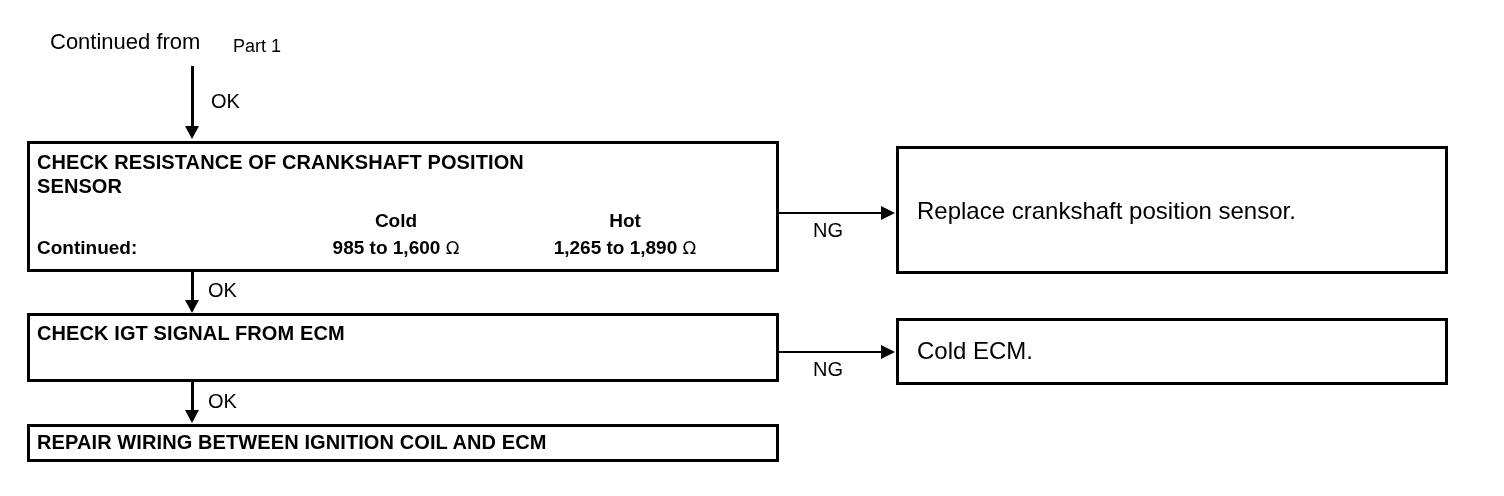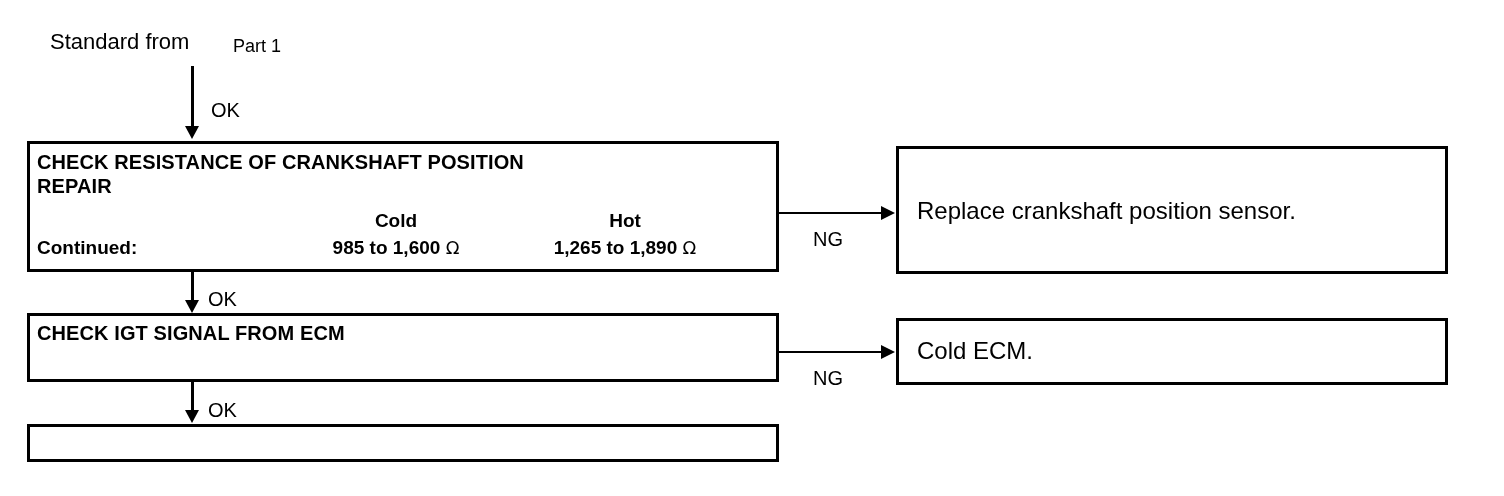--- a/index.html
+++ b/index.html
@@ -76,21 +76,20 @@
     font-size: 18px;
   }
 
   
   .label {
     position: absolute;
     font-size: 20px;
     font-weight: normal;
     line-height: 22px;
     white-space: pre;
-    margin-top: 9px;
   }
   .label-lg {
     position: absolute;
     font-size: 22px;
     font-weight: normal;
     line-height: 24px;
     white-space: pre;
   }
   .label-sm {
     position: absolute;
@@ -126,31 +125,31 @@
     border-top: 7px solid transparent;
     border-bottom: 7px solid transparent;
     border-left: 14px solid #000000;
   }
 </style>
 </head>
 <body>
 
 <div id="canvas">
 
-  <span class="label-lg" style="left:50px; top:30px;">Standard from</span>
+  <span class="label-lg" style="left:50px; top:30px;">Continued from</span>
   <span class="label-sm" style="left:233px; top:34px;">Part 1</span>
 
   <div class="v-line" style="left:191px; top:66px; height:62px;"></div>
   <div class="arrow-down" style="left:185px; top:126px;"></div>
   <span class="label" style="left:211px; top:90px;">OK</span>
 
   <div class="box" style="left:27px; top:141px; width:752px; height:131px;">
   </div>
   <span class="box-title" style="left:37px; top:150px;">CHECK RESISTANCE OF CRANKSHAFT POSITION
-REPAIR</span>
+SENSOR</span>
 
   <span class="spec-label" style="left:37px; top:237px;">Continued:</span>
 
   <span class="spec-head" style="left:316px; top:210px; width:160px;">Cold</span>
   <span class="spec-head" style="left:545px; top:210px; width:160px;">Hot</span>
 
   <span class="spec-val" style="left:296px; top:237px; width:200px;"><span>985 to 1,600 </span><span class="ohm">Ω</span></span>
 
   <span class="spec-val" style="left:525px; top:237px; width:200px;"><span>1,265 to 1,890 </span><span class="ohm">Ω</span></span>
 
@@ -177,14 +176,15 @@
   <div class="box" style="left:896px; top:318px; width:552px; height:67px;">
   </div>
   <span class="plain-text" style="left:917px; top:339px;">Cold ECM.</span>
 
   <div class="v-line" style="left:191px; top:382px; height:30px;"></div>
   <div class="arrow-down" style="left:185px; top:410px;"></div>
   <span class="label" style="left:208px; top:390px;">OK</span>
 
   <div class="box" style="left:27px; top:424px; width:752px; height:38px;">
   </div>
+  <span class="box-title" style="left:37px; top:430px;">REPAIR WIRING BETWEEN IGNITION COIL AND ECM</span>
 
 </div>
 
 </body></html>

